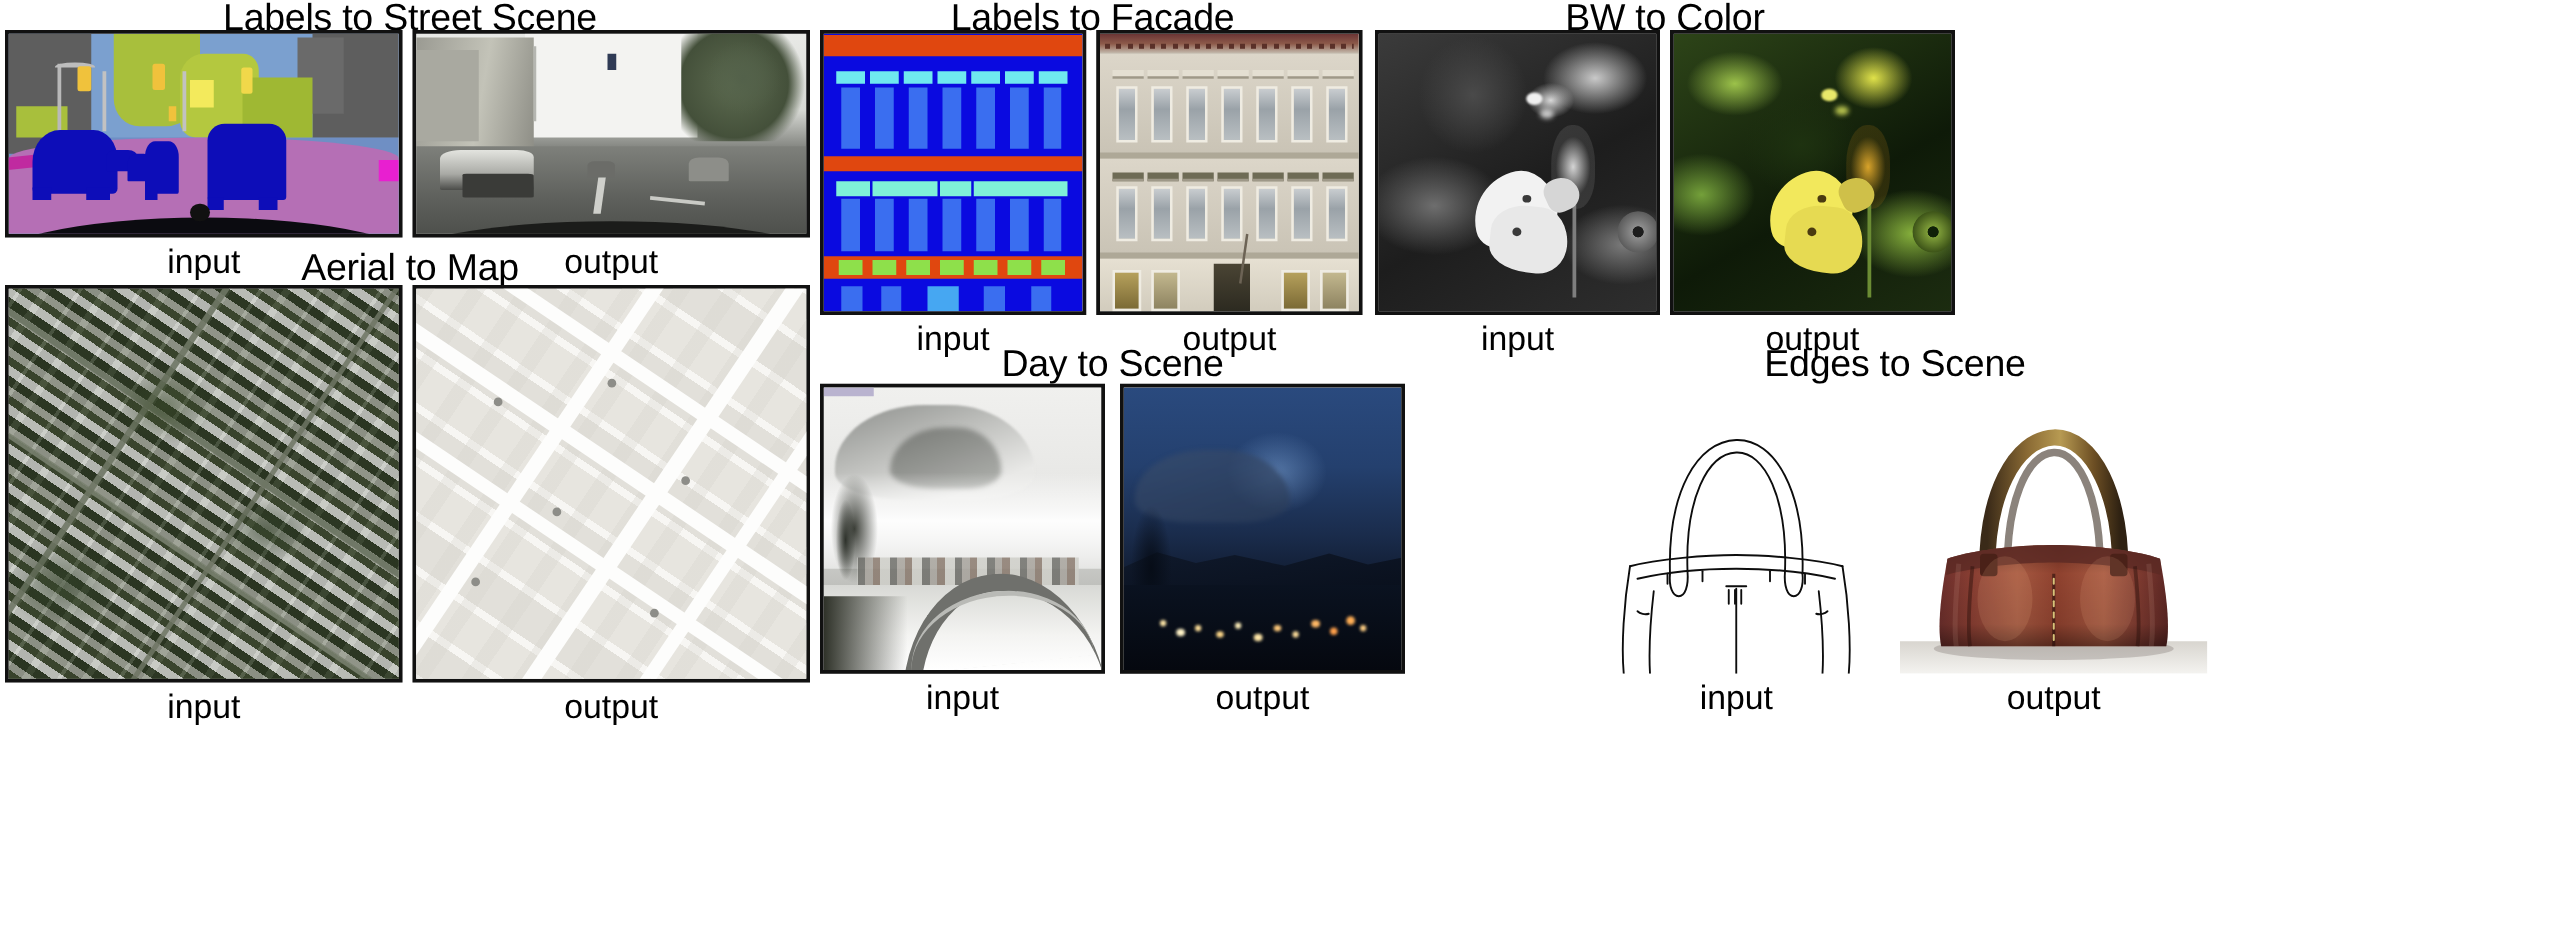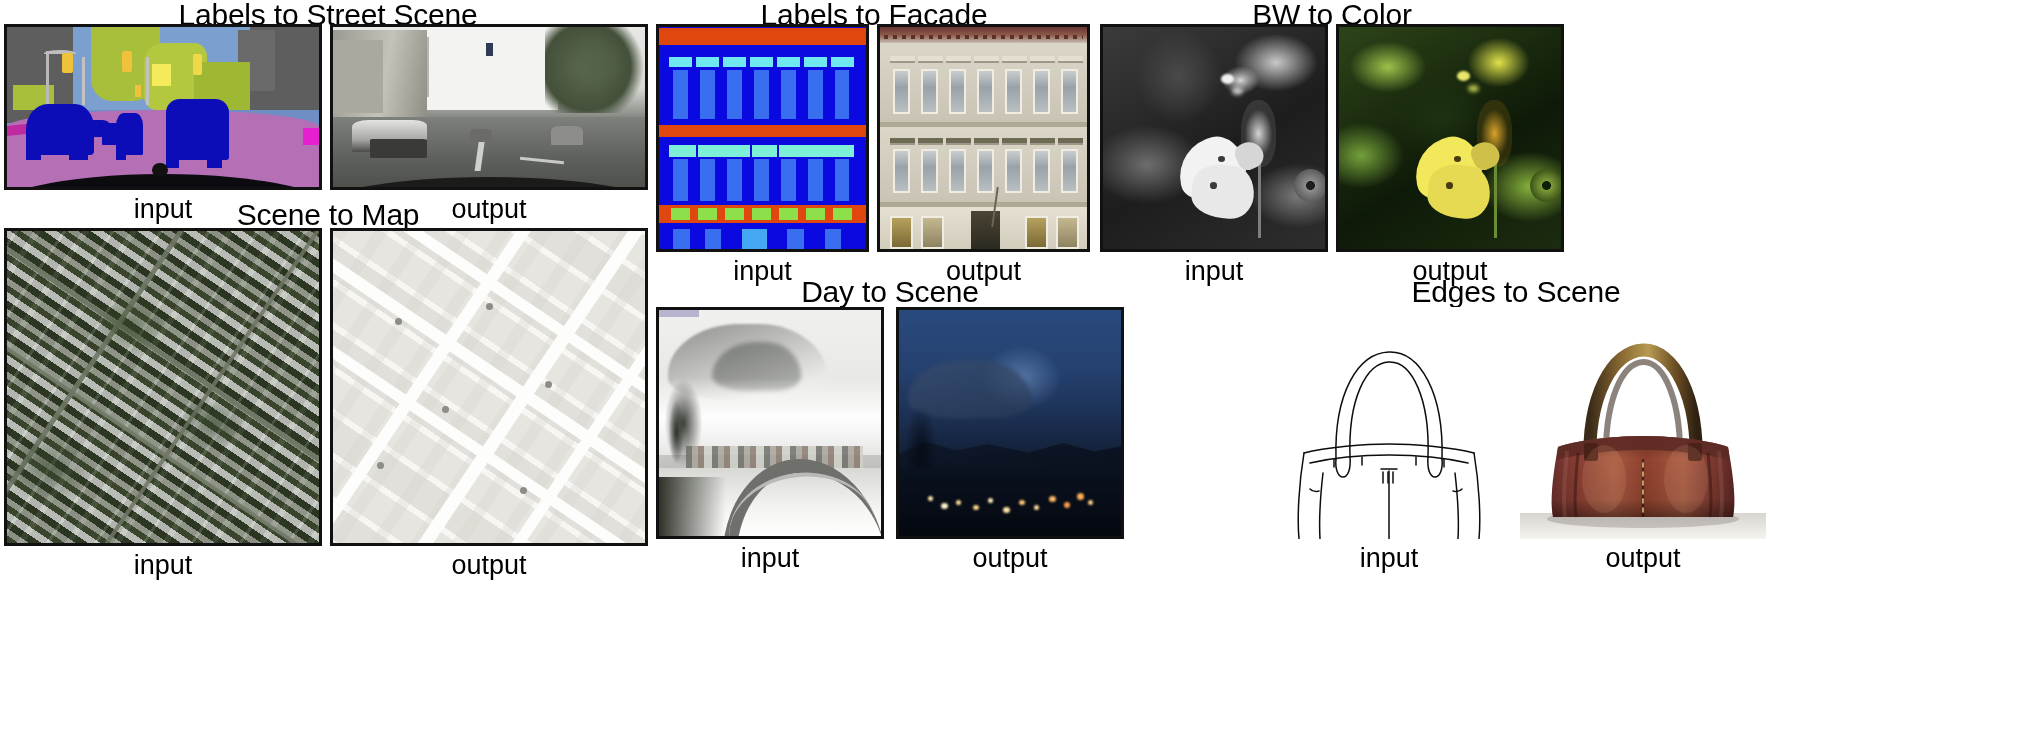--- a/index.html
+++ b/index.html
@@ -339,21 +339,21 @@
           <div class="carM"></div>
             <div class="carR"></div>
           <div class="hood"></div>
         </div>
       </div>
       <div class="caption">output</div>
     </div>
   </div>
 
   <div class="panel" style="left:4px; top:198px; width:648px; height:555px;">
-    <div class="panel-title" style="top:0px;">Scene to Map</div>
+    <div class="panel-title" style="top:0px;">Aerial to Map</div>
 
     <div class="cell" style="position:absolute; left:0px; top:30px; width:318px;">
       <div class="imgbox" style="width:318px; height:318px;">
         <div class="fill aerial">
           <div class="tex"></div>
           <div class="tex2"></div>
           <div class="road1"></div>
             <div class="road2"></div>
           <div class="road3"></div>
             <div class="road4"></div>

